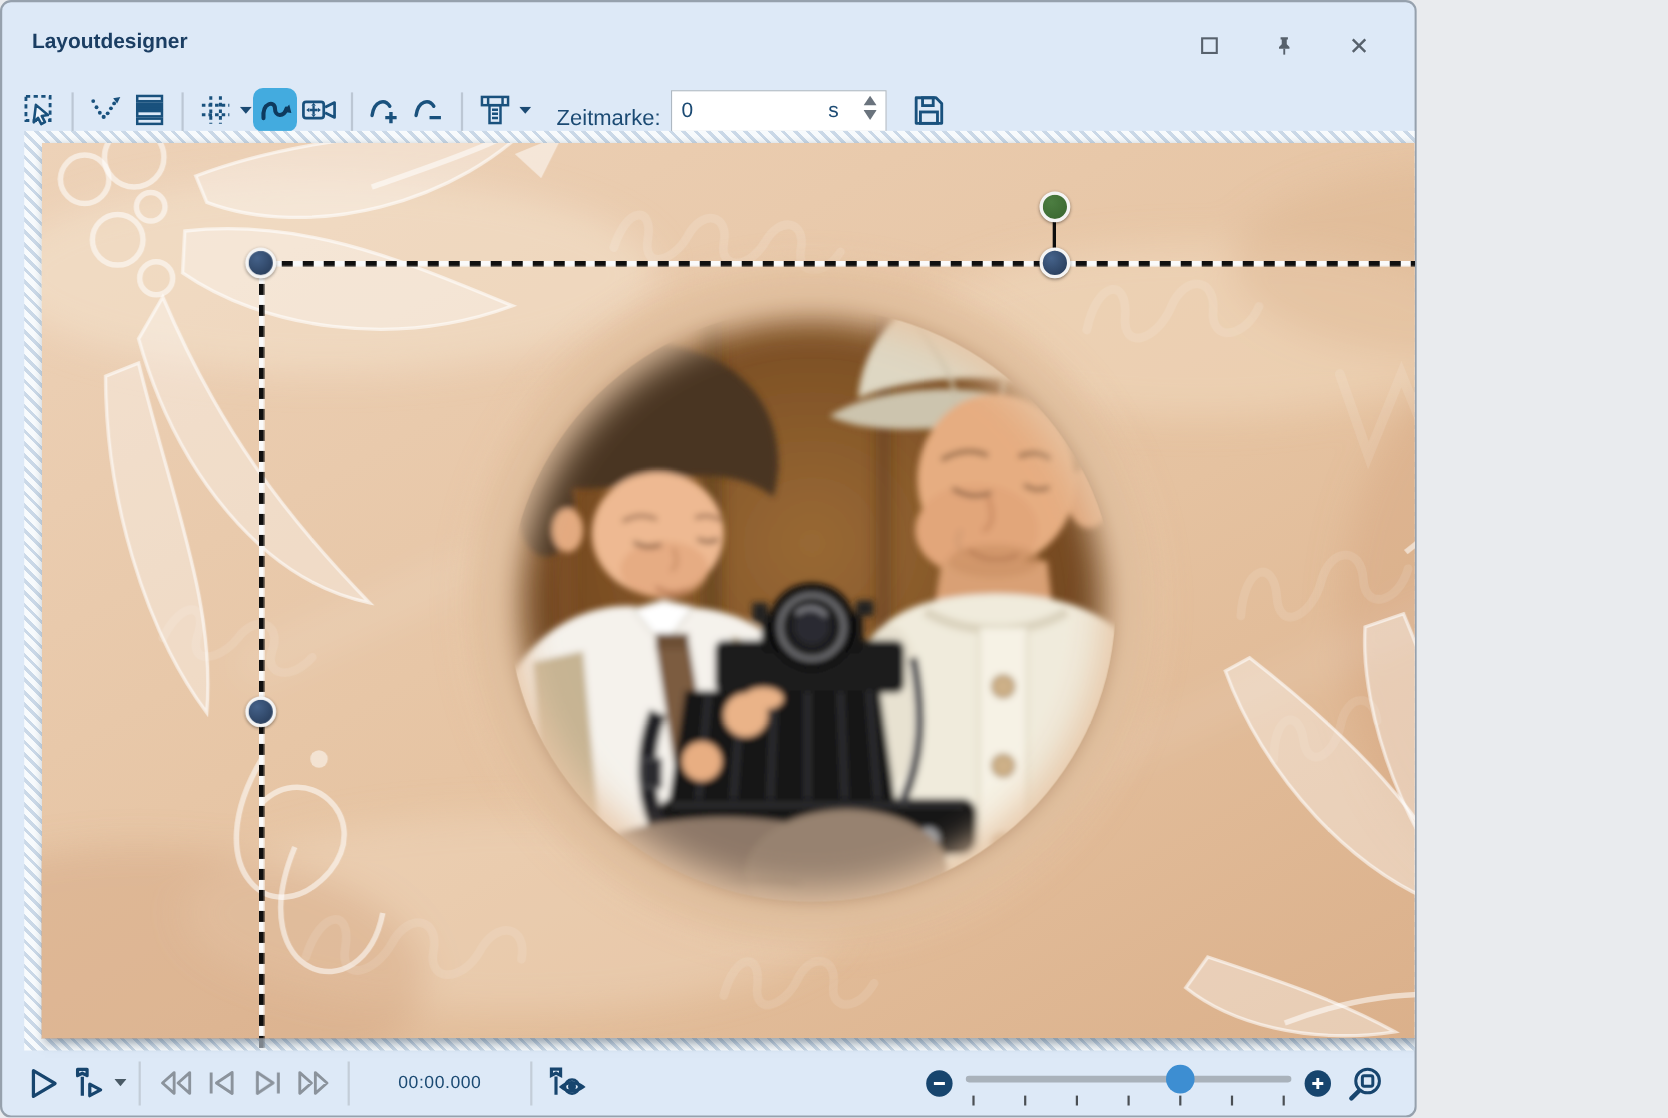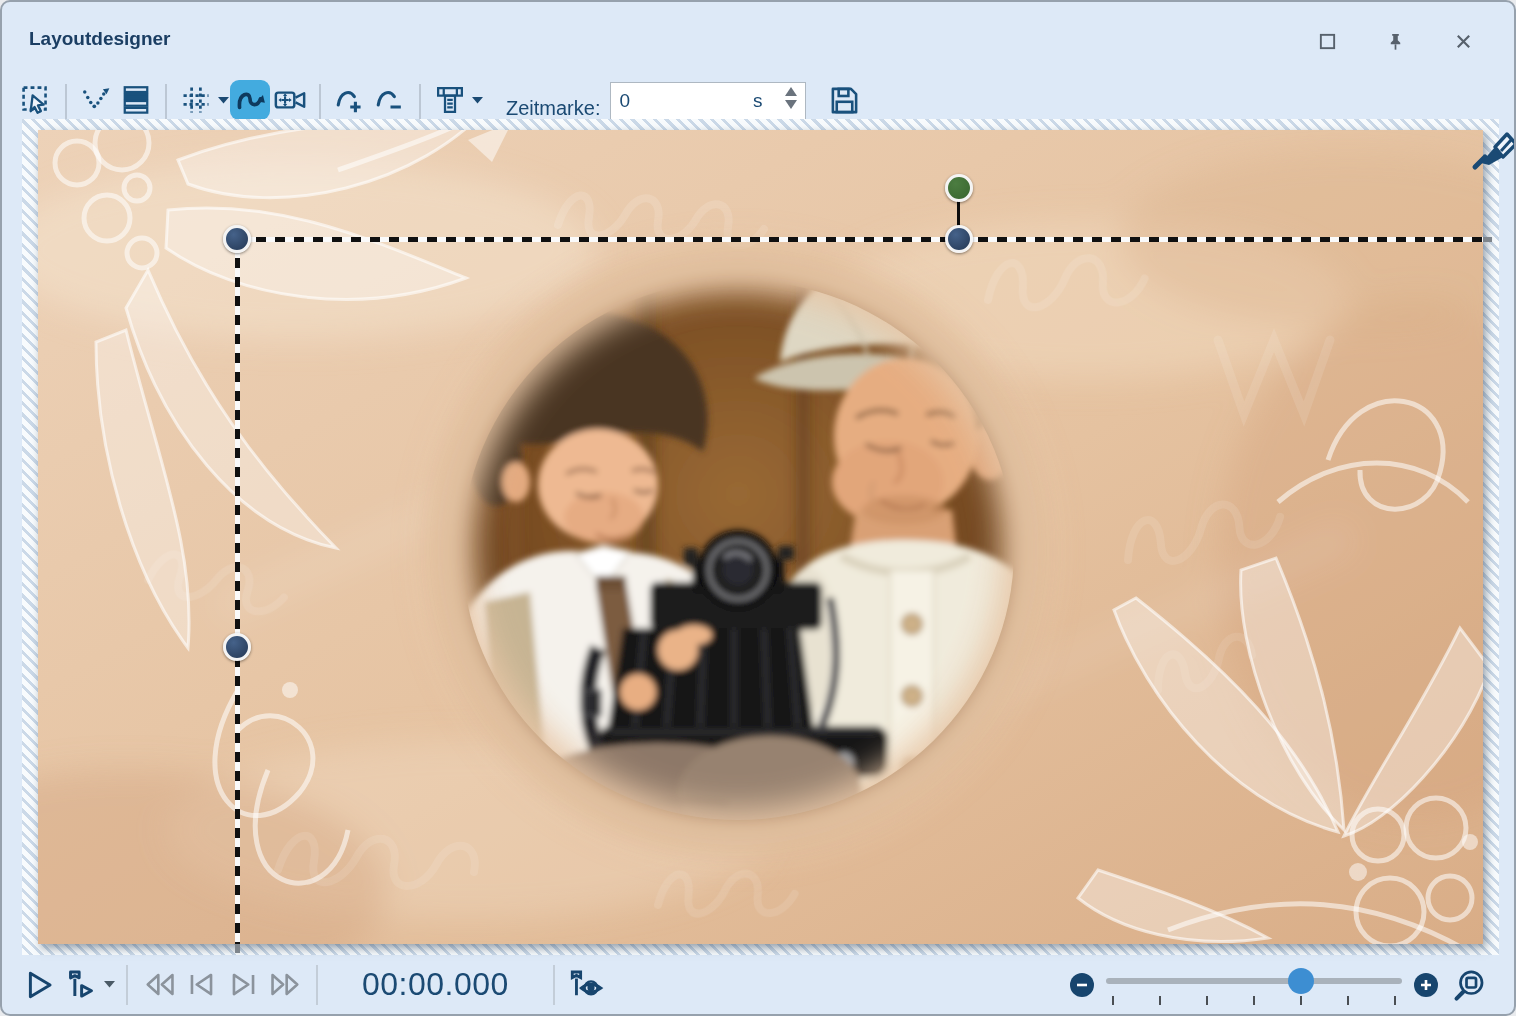--- a/index.html
+++ b/index.html
@@ -1,16 +1,16 @@
 <!DOCTYPE html>
 <html style="--accent: #43abdf; --icon_navy: #19517d; --title_navy: #1b3e63; --text_navy: #1b4a73; --slider_thumb: #3d8ed2; --handle_navy: #2c4261; --handle_green: #3d6b33; --window_bg: #dde9f7;"><head>
 <meta charset="utf-8">
 <style>
   html,body{margin:0;padding:0;background:#e9ebee;font-family:"Liberation Sans",sans-serif;}
-  .stage{position:relative;width:1516px;height:1016px;overflow:hidden;}
+  .stage{position:relative;width:1288px;height:1016px;overflow:hidden;}
   .window{position:absolute;inset:0;background:var(--window_bg,#dde9f7);border:2px solid #96a1ad;
           border-radius:10px;box-sizing:border-box;overflow:hidden;}
 
   
   .titlebar{position:absolute;left:0;top:0;right:0;height:62px;}
   .title{position:absolute;left:27px;top:26px;font-size:19px;font-weight:700;color:var(--title_navy,#1b3e63);}
   .winctl{position:absolute;top:28px;right:40px;display:flex;gap:46px;align-items:center;}
   .winctl .wbtn{width:22px;height:22px;display:flex;align-items:center;justify-content:center;cursor:default;}
 
   
@@ -48,21 +48,21 @@
           background:radial-gradient(circle at 35% 30%,#45628a,var(--handle_navy,#2c4261) 75%);
           border:3px solid #f4f4f4;box-shadow:0 1px 3px rgba(0,0,0,.45);transform:translate(-50%,-50%);}
   .handle.green{background:radial-gradient(circle at 35% 30%,#4c7d41,var(--handle_green,#3d6b33) 75%);}
   .stem{position:absolute;left:935px;top:80px;width:3px;height:42px;background:#0d0d0d;}
   .pen-cursor{position:absolute;left:1449px;top:12px;}
 
   
   .bottombar{position:absolute;left:0;right:0;top:953px;height:59px;display:flex;align-items:center;padding-left:16px;}
   .bbtn{width:42px;height:42px;display:flex;align-items:center;justify-content:center;}
   .bsep{width:2px;height:40px;background:#c3cdd8;margin:0 10px;}
-  .time{font-size:32px;color:var(--text_navy,#1b4a73);margin:0 34px;letter-spacing:.5px;}
+  .time{font-size:16px;color:var(--text_navy,#1b4a73);margin:0 34px;letter-spacing:.5px;}
   .zoomcluster{position:absolute;right:26px;top:953px;height:59px;display:flex;align-items:center;gap:12px;}
   .circle-btn{width:24px;height:24px;border-radius:50%;background:#17456e;display:flex;align-items:center;justify-content:center;}
   .slider{position:relative;width:296px;height:40px;}
   .track{position:absolute;left:0;right:0;top:13px;height:6px;background:#a9b2bb;border-radius:3px;}
   .thumb{position:absolute;top:3px;width:26px;height:26px;border-radius:50%;background:var(--slider_thumb,#3d8ed2);}
   .ticks{position:absolute;left:6px;right:6px;top:31px;display:flex;justify-content:space-between;}
   .tick{width:2px;height:9px;background:#4a4f54;}
 </style>
 </head>
 <body>

